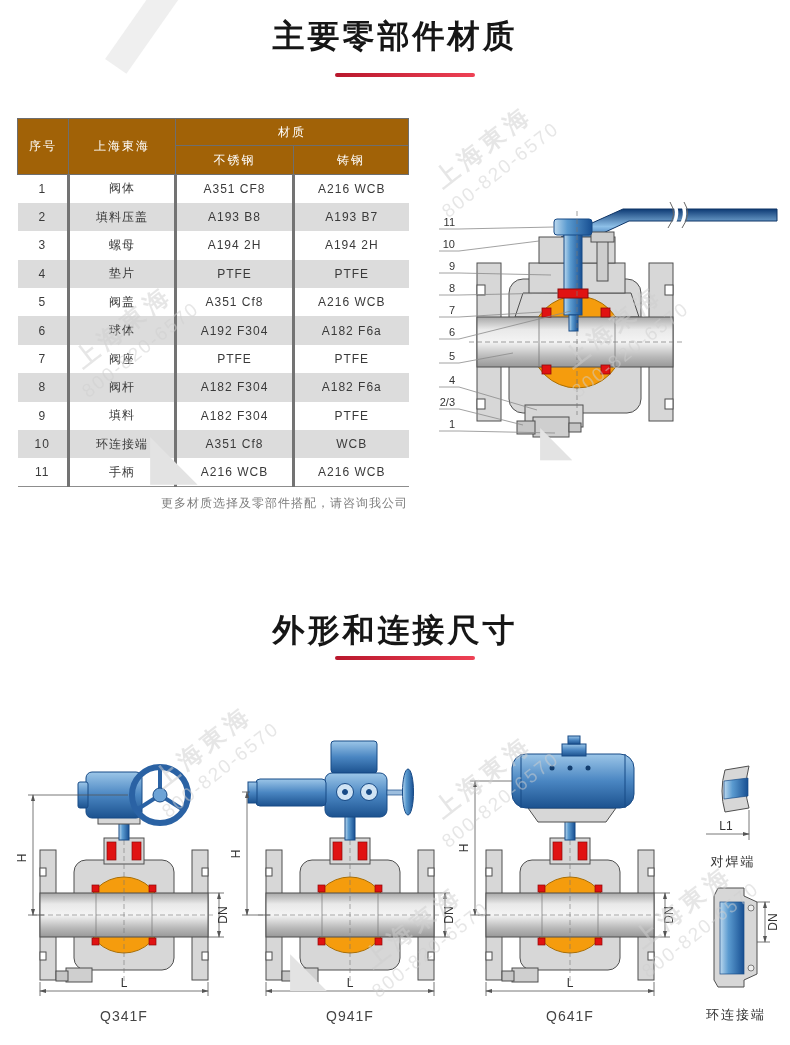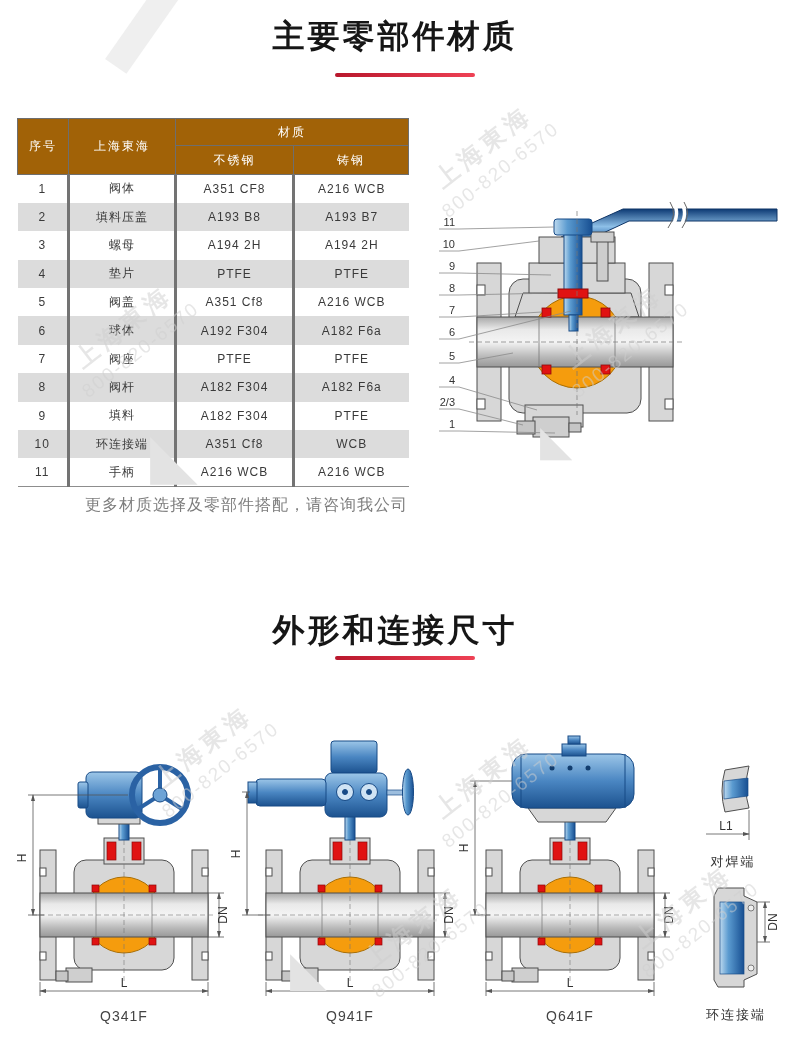--- a/index.html
+++ b/index.html
@@ -14,21 +14,21 @@
         table-layout:fixed;font-size:12px;z-index:1;}
   .parts-table th{background:#a16207;color:#fff;font-weight:400;border:1px solid #6e6e6e;letter-spacing:2px;font-family:Liberation Mono, monospace;}
   .parts-table thead tr.h1{height:27px;}
   .parts-table thead tr.h2{height:29px;}
   .parts-table tbody tr{height:28.4px;}
   .parts-table td{text-align:center;color:#3a3a3a;border-left:3px solid #737373;letter-spacing:1px;}
   .parts-table td:first-child{border-left:none;}
   .parts-table tbody tr:nth-child(even){background:#dcdcdc;}
   .parts-table tbody tr:last-child td{border-bottom:1.5px solid #8d8d8d;}
   .table-note{position:absolute;left:17px;top:495px;width:391px;text-align:right;
-        font-size:16px;color:#7d7d7d;letter-spacing:1px;z-index:1;}
+        font-size:12px;color:#7d7d7d;letter-spacing:1px;z-index:1;}
   .diagram{position:absolute;z-index:1;}
   
   .wm{position:absolute;color:#cfcfcf;opacity:.5;transform:rotate(-38deg);font-size:24px;
         letter-spacing:5px;white-space:nowrap;z-index:2;font-weight:700;pointer-events:none;}
   .wm .phone{display:block;font-size:19px;letter-spacing:2px;font-weight:400;margin-top:2px;
         transform:translateX(-14px);}
   .logo-tri{position:absolute;color:#e3e3e3;z-index:2;pointer-events:none;line-height:1;}
   .swoosh{position:absolute;left:130px;top:-20px;width:26px;height:95px;background:#efefef;
         transform:rotate(35deg);z-index:0;}
   svg text{font-family:"Liberation Sans","DejaVu Sans",sans-serif;}

